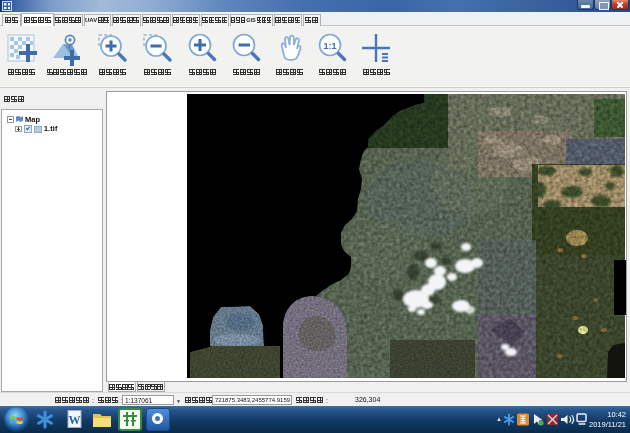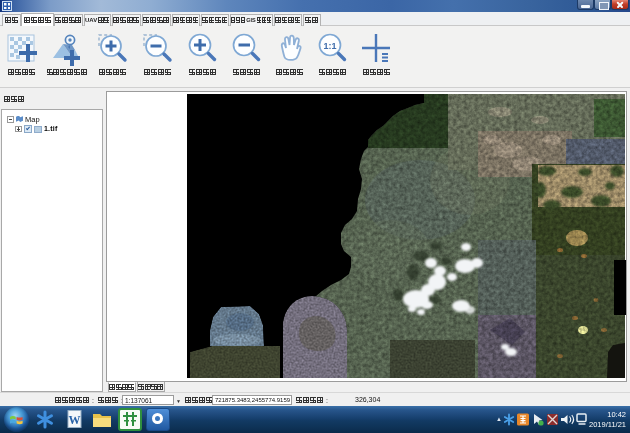--- a/index.html
+++ b/index.html
@@ -232,21 +232,21 @@
     <div class="tlbl"><i class="h"></i><i class="h2"></i><i class="h"></i><i class="h2"></i></div>
   </div>
 </div>
 <div class="ab" id="lpanel">
   <div class="ab" id="ltitle"><i class="h"></i><i class="h2"></i><i class="h"></i></div>
   <div class="ab" id="treebox">
     <div style="position:absolute;left:5px;top:6px;width:6.5px;height:6.5px;border:1px solid #999;background:#fff">
       <div style="position:absolute;left:0.8px;top:2.2px;width:3px;height:1px;background:#444"></div>
       </div>
     <div style="position:absolute;left:14px;top:5.5px;width:7px;height:6.5px;background:#5b8cc8;clip-path:polygon(0 20%,40% 0,60% 25%,100% 10%,100% 80%,60% 100%,40% 78%,0 95%)"></div>
-    <div style="position:absolute;left:23px;top:4.5px;font-size:7.5px;font-weight:normal;color:#111">Map</div>
+    <div style="position:absolute;left:23px;top:4.5px;font-size:7.5px;font-weight:bold;color:#111">Map</div>
     <div style="position:absolute;left:13px;top:15.5px;width:6.5px;height:6.5px;border:1px solid #999;background:#fff">
       <div style="position:absolute;left:0.8px;top:2.2px;width:3px;height:1px;background:#444"></div>
       <div style="position:absolute;left:2.2px;top:0.8px;width:1px;height:4px;background:#444"></div>
       </div>
     <div style="position:absolute;left:22px;top:15px;width:7.5px;height:7.5px;border:1px solid #8aa8c8;background:#dce9f5">
       <div style="position:absolute;left:1.2px;top:1.2px;width:4px;height:2.2px;border-left:1.3px solid #2d5d9e;border-bottom:1.3px solid #2d5d9e;transform:rotate(-48deg)"></div>
       </div>
     <div style="position:absolute;left:31.5px;top:15.5px;width:8px;height:7px;background:#b8cfe2;border:0.5px solid #90accc"></div>
     <div style="position:absolute;left:42px;top:15px;font-size:7px;color:#000;font-weight:bold;letter-spacing:0.2px">1.tif</div>
   </div>

